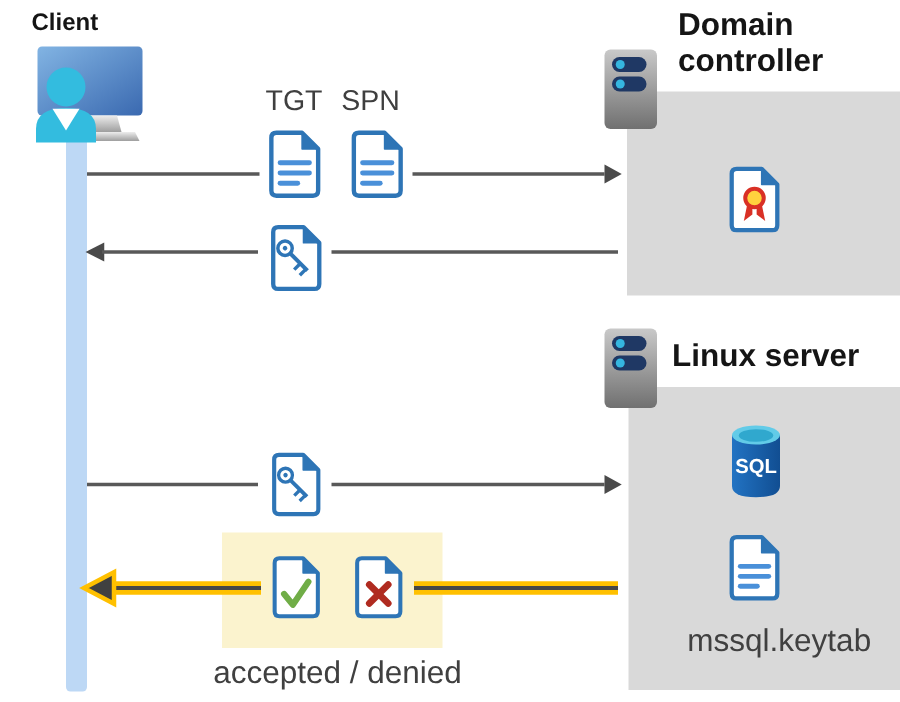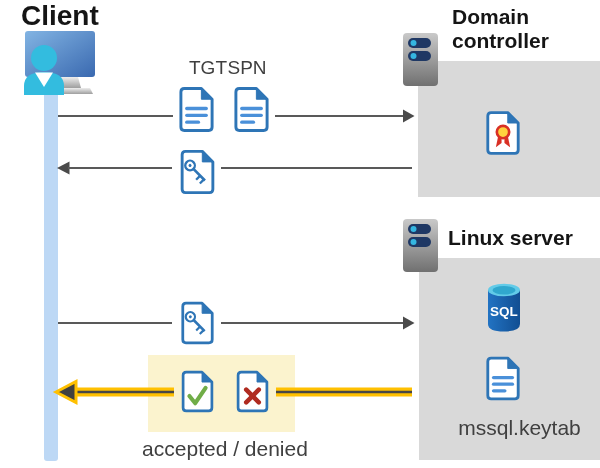--- a/index.html
+++ b/index.html
@@ -182,27 +182,27 @@
 
   <svg class="abs" style="left:233px;top:369px;" width="39" height="45" viewBox="0 0 40 50">
     <path d="M4 7 Q4 3.5 7.5 3.5 H25 L36 14.5 V43 Q36 46.5 32.5 46.5 H7.5 Q4 46.5 4 43 Z" fill="#fff" stroke="#2E75B6" stroke-width="3" stroke-linejoin="round"></path>
     <path d="M25 3.5 L36 14.5 H25 Z" fill="#2E75B6" stroke="#2E75B6" stroke-linejoin="round"></path>
     <g stroke="#B02B20" stroke-width="5" stroke-linecap="round">
       <line x1="13" y1="23" x2="27" y2="37"></line>
       <line x1="27" y1="23" x2="13" y2="37"></line>
     </g>
   </svg>
 
-  <div class="abs h-label" style="left:21px;top:4px;font-size:28px;">Client</div>
+  <div class="abs h-label" style="left:21px;top:4px;font-size:16px;">Client</div>
 
   <div class="abs h-label" style="left:452px;top:5px;width:150px;">Domain controller</div>
 
   <div class="abs h-label" style="left:448px;top:226px;white-space:nowrap;">Linux server</div>
 
-  <div class="abs s-label center" style="left:171px;top:57px;width:50px;margin-left:12px;">TGT</div>
+  <div class="abs s-label center" style="left:171px;top:57px;width:50px;">TGT</div>
 
   <div class="abs s-label center" style="left:222px;top:57px;width:50px;">SPN</div>
 
   <div class="abs b-label center" style="left:419px;top:416px;width:201px;">mssql.keytab</div>
 
   <div class="abs b-label center" style="left:125px;top:437px;width:200px;">accepted / denied</div>
 
 </div>
 
 </body></html>

